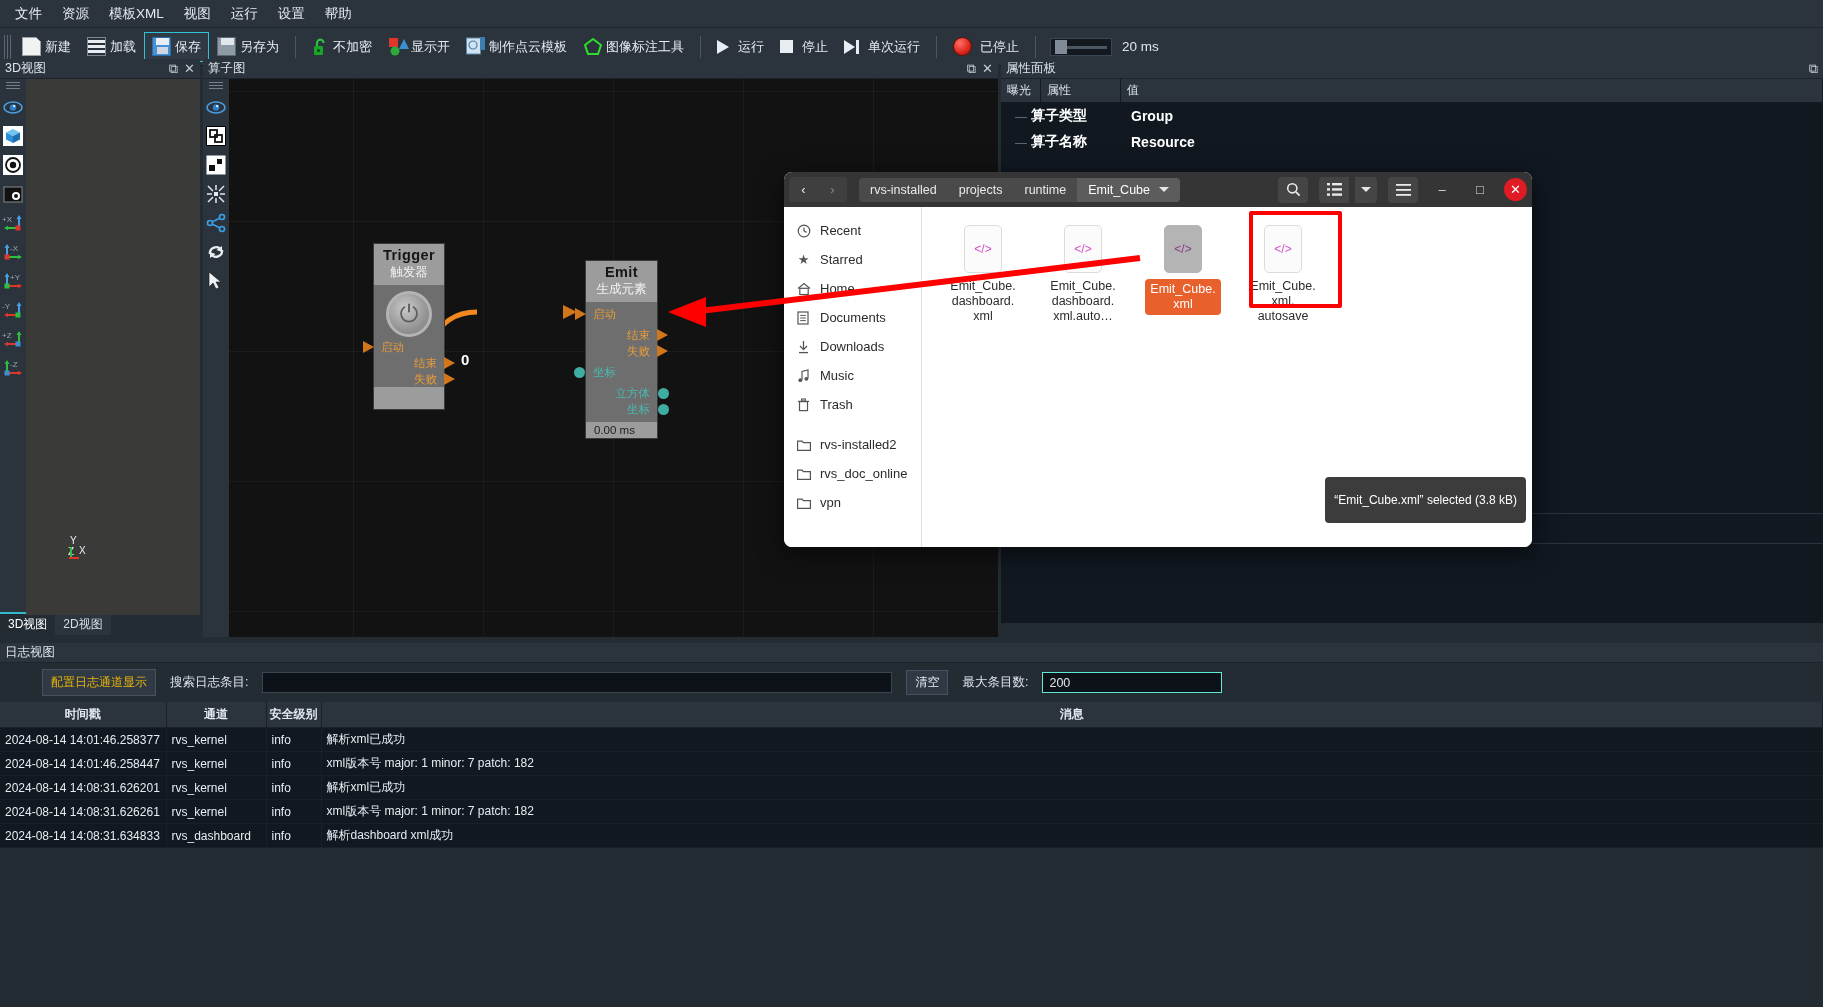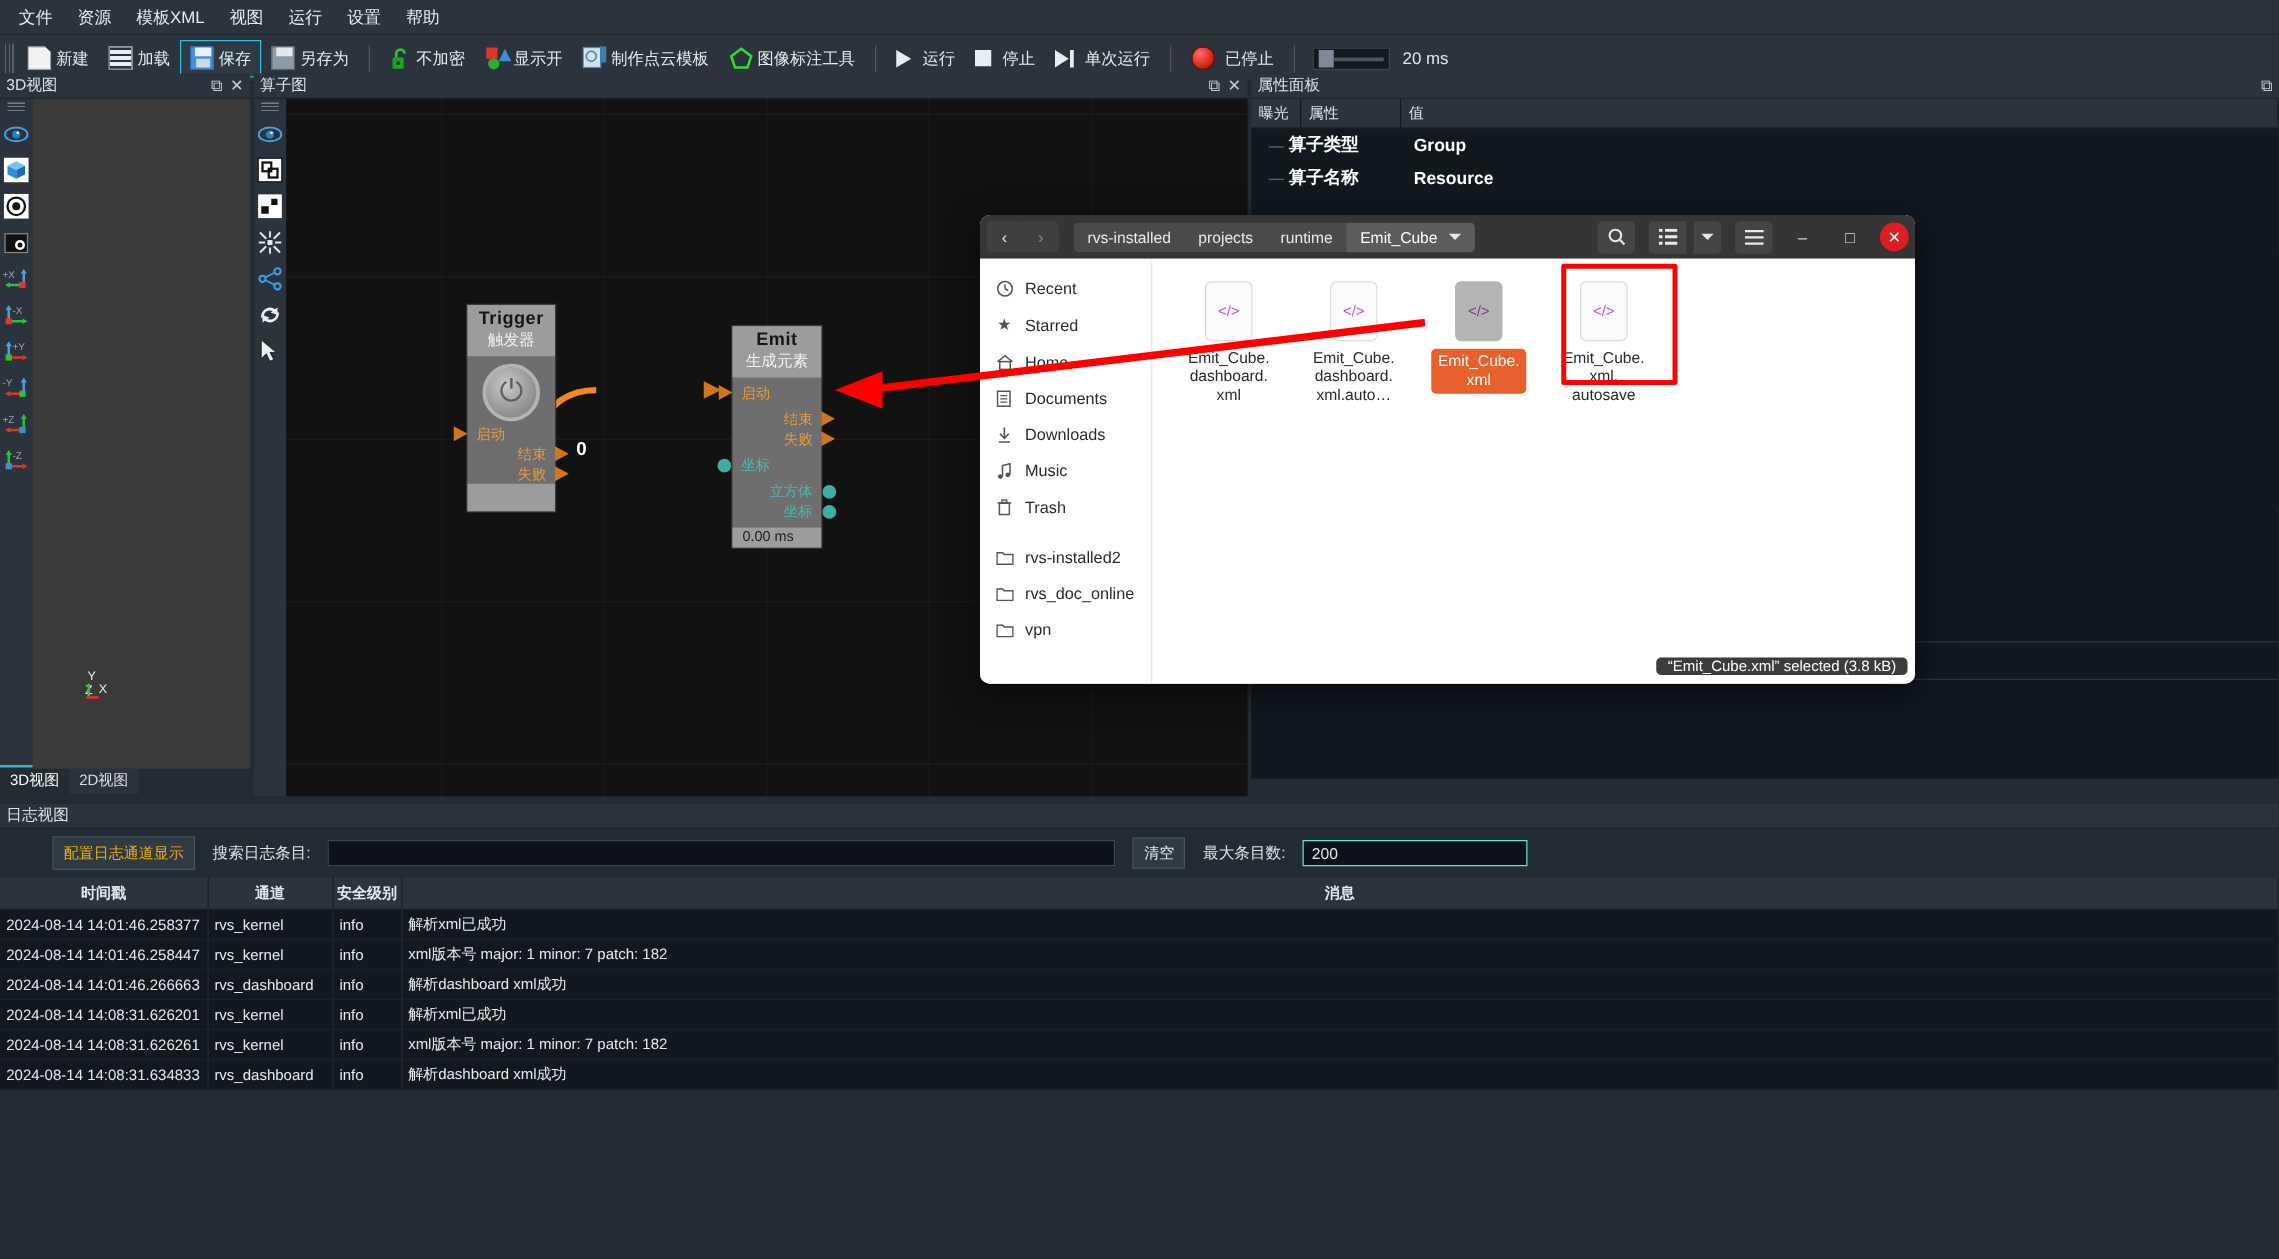--- a/index.html
+++ b/index.html
@@ -174,22 +174,22 @@
   .files { flex:1; background:#ffffff; position:relative; padding:14px 0 0 18px;
     display:flex; gap:14px; align-items:flex-start; }
   .fitem { width:86px; display:flex; flex-direction:column; align-items:center; gap:6px; padding:4px;}
   .fthumb { width:38px;height:48px;border:1px solid #dcdcdc;border-radius:5px;background:#fbfbfb;
     display:flex;align-items:center;justify-content:center;color:#d44ecb;font-size:12px;}
   .fname { font-size:12.5px; color:#2b2b2b; text-align:center; line-height:1.18; }
   .fitem.selected .fthumb { background:#b4b4b4; border-color:#b4b4b4; color:#8c3b86;}
   .fitem.selected .fname { background:#e8602c; color:#ffffff; border-radius:4px; padding:3px 5px;}
   .redbox { position:absolute; left:327px; top:4px; width:93px; height:97px;
     border:4px solid #ff0000; border-radius:2px; pointer-events:none; }
-  .statuspill { position:absolute; right:6px; bottom:7px; background:#3c3c3c; color:#ffffff;
-    font-size:12px; padding:0 9px; border-radius:4px;margin-top:17px; }
+  .statuspill { position:absolute; right:6px; bottom:24px; background:#3c3c3c; color:#ffffff;
+    font-size:12px; padding:16px 9px; border-radius:4px;margin-top:17px; }
 
   
   #annot { position:absolute; left:0; top:0; width:1823px; height:1007px; pointer-events:none; }
 </style>
 </head>
 <body>
 
 <div class="app">
 
   <div class="menubar">
@@ -630,26 +630,20 @@
           <td>info</td>
           <td>解析xml已成功</td>
         </tr>
         <tr>
           <td>2024-08-14 14:01:46.258447</td>
           <td>rvs_kernel</td>
           <td>info</td>
           <td>xml版本号 major: 1  minor: 7  patch: 182</td>
         </tr>
         <tr>
-          <td>2024-08-14 14:01:46.266663</td>
-          <td>rvs_dashboard</td>
-          <td>info</td>
-          <td>解析dashboard xml成功</td>
-        </tr>
-        <tr>
           <td>2024-08-14 14:08:31.626201</td>
           <td>rvs_kernel</td>
           <td>info</td>
           <td>解析xml已成功</td>
         </tr>
         <tr>
           <td>2024-08-14 14:08:31.626261</td>
           <td>rvs_kernel</td>
           <td>info</td>
           <td>xml版本号 major: 1  minor: 7  patch: 182</td>

